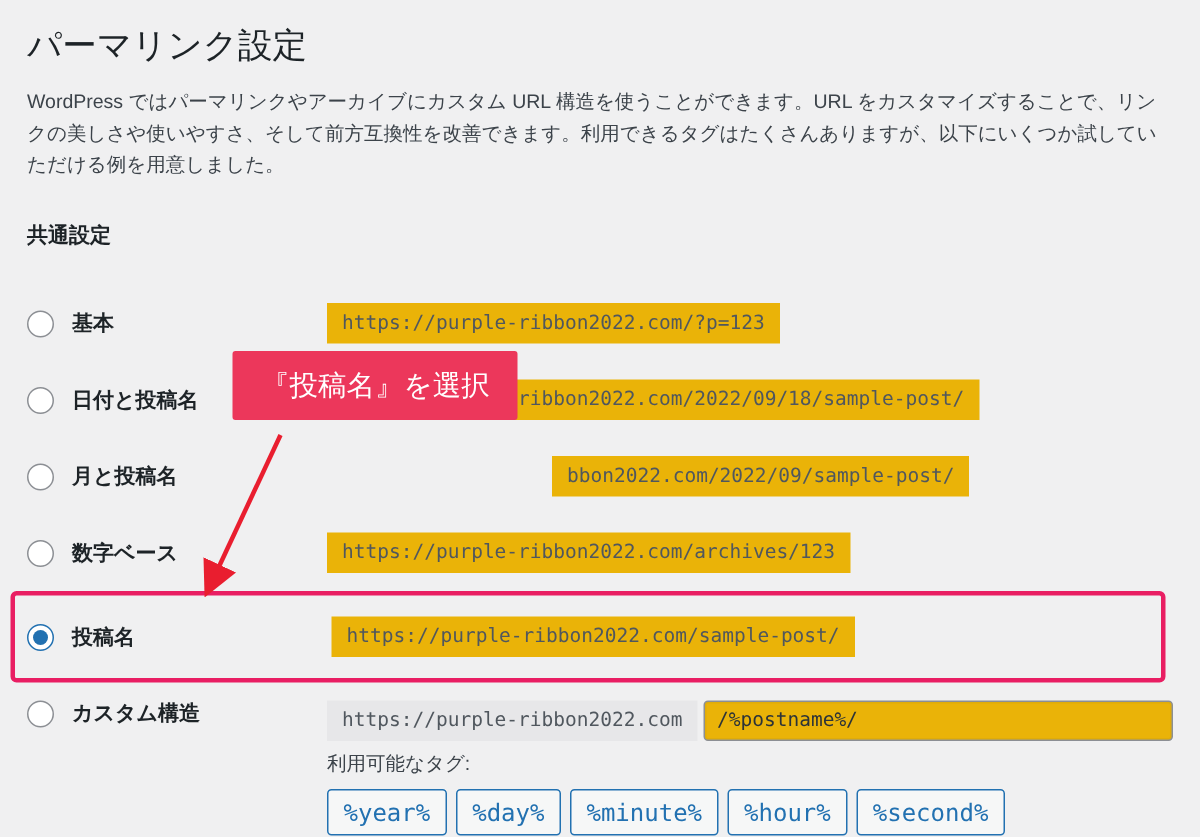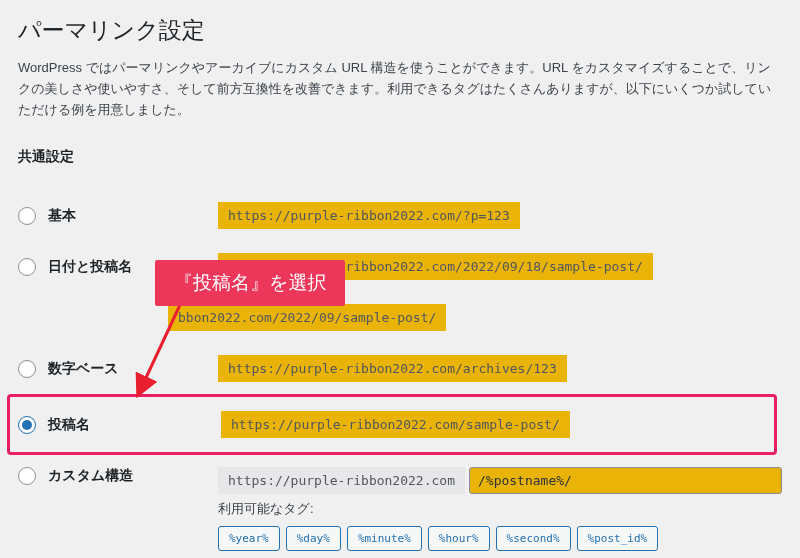--- a/index.html
+++ b/index.html
@@ -129,32 +129,32 @@
       margin-top: 6px;
       margin-bottom: 8px;
     }
     .tag-buttons {
       display: flex;
       gap: 6px;
       flex-wrap: wrap;
     }
     .tag-btn {
       font-family: Menlo, Consolas, monospace;
-      font-size: 11px;
+      font-size: 16px;
       color: #2271b1;
       background: #f6f7f7;
       border: 1px solid #2271b1;
       border-radius: 3px;
       padding: 5px 10px;
       cursor: pointer;
     }
     .callout {
       position: absolute;
       left: 155px;
-      top: 260px;
+      top: 234px;
       background: #ec375b;
       color: #fff;
       font-size: 19px;
       font-weight: 500;
       padding: 10px 19px;
       border-radius: 2px;
       z-index: 10;
     }
     .arrow-svg {
       position: absolute;
@@ -181,20 +181,24 @@
 
 <div class="option-row">
   <label class="radio-label">
     <span class="radio-circle"></span>
     <span class="radio-text">日付と投稿名</span>
   </label>
   <code class="url-sample">https://purple-ribbon2022.com/2022/09/18/sample-post/</code>
 </div>
 
 <div class="option-row">
+  <label class="radio-label">
+    <span class="radio-circle"></span>
+    <span class="radio-text">月と投稿名</span>
+  </label>
   <code class="url-sample" style="margin-left:150px;">bbon2022.com/2022/09/sample-post/</code>
 </div>
 
 <div class="option-row">
   <label class="radio-label">
     <span class="radio-circle"></span>
     <span class="radio-text">数字ベース</span>
   </label>
   <code class="url-sample">https://purple-ribbon2022.com/archives/123</code>
 </div>

